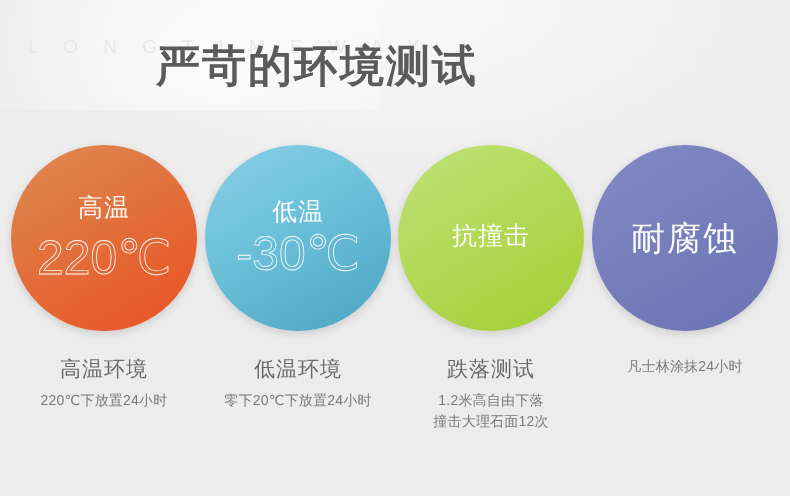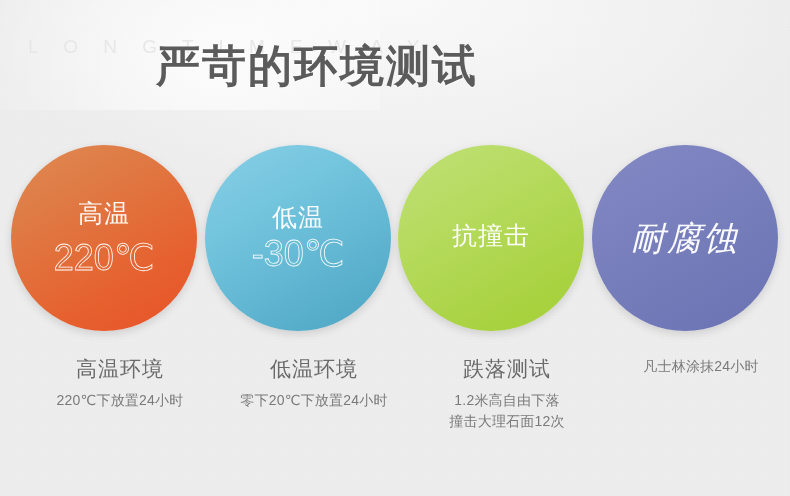--- a/index.html
+++ b/index.html
@@ -105,40 +105,39 @@
   .circle-label {
     font-size: 25px;
     font-weight: normal;
     letter-spacing: 1px;
     line-height: 1;
     margin-bottom: 6px;
     color: #ffffff;
     opacity: 0.97;
   }
   .circle-value {
-    font-size: 36px;
+    font-size: 48px;
     line-height: 1;
     letter-spacing: 0px;
     color: transparent;
     -webkit-text-stroke: 0.8px rgba(255,255,255,0.95);
     text-shadow: none;
     white-space: nowrap;
   }
   
   .circle.solo .circle-label {
     font-size: 34px;
     margin-bottom: 0;
     letter-spacing: 2px;
-    font-style: italic;
   }
 
   .captions {
     position: absolute;
     top: 356px;
-    left: 16px;
+    left: 0;
     width: 736px;
     height: 120px;
     z-index: 3;
   }
   .caption {
     position: absolute;
     top: 0;
     width: 210px;
     text-align: center;
   }

